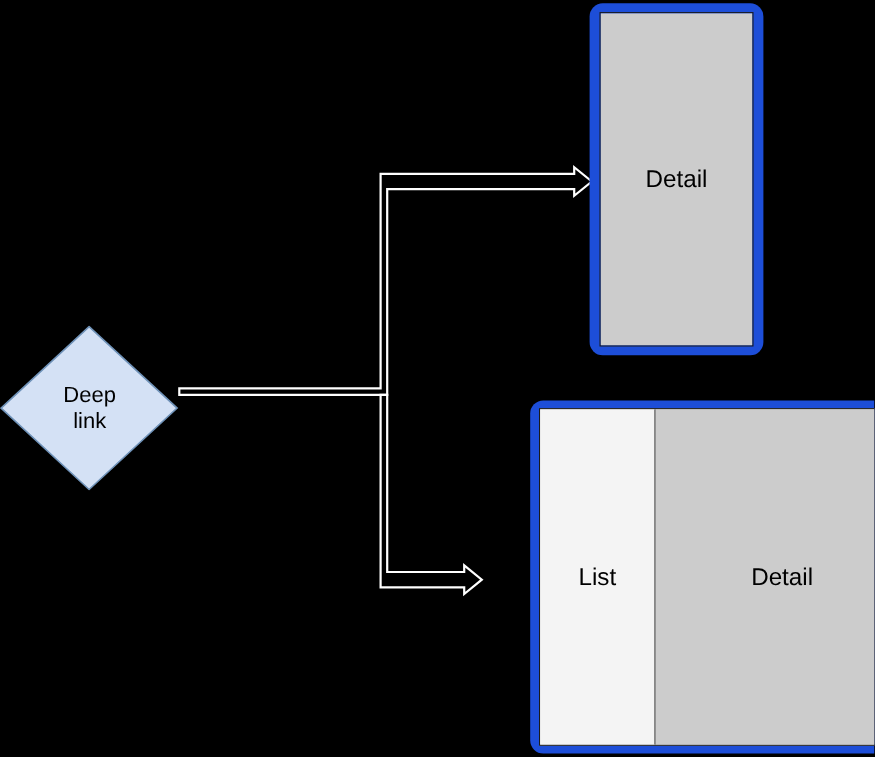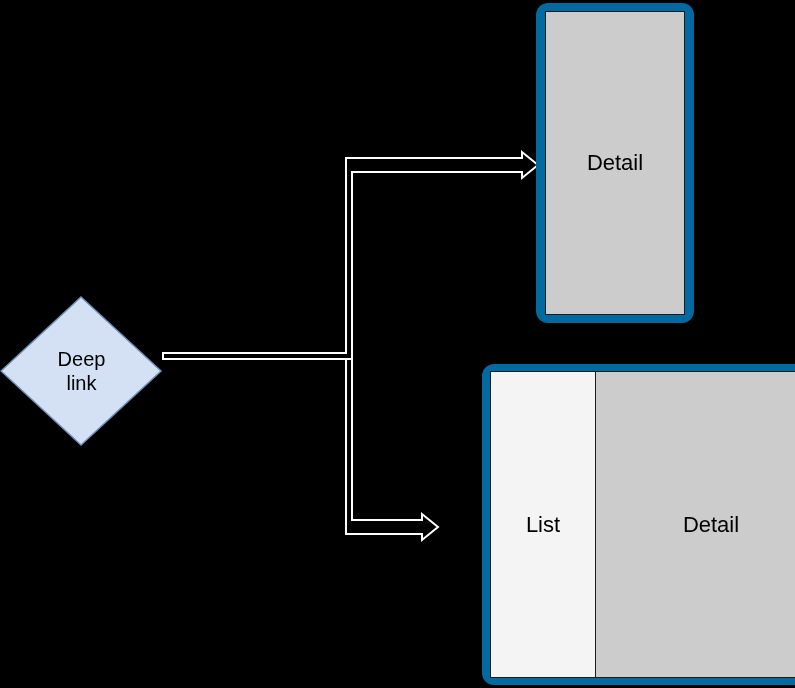--- a/index.html
+++ b/index.html
@@ -50,21 +50,21 @@
     color: #000000;
     font-size: 20px;
     line-height: 24px;
     text-align: center;
     white-space: pre-line;
   }
 
   
   .device-frame {
     position: absolute;
-    background: #0369a1;
+    background: #1d4ed8;
     border-radius: 12px;
     box-sizing: border-box;
     box-shadow: 1px 1px 2px rgba(0,0,0,0.55);
   }
   .device-frame.top-detail {
     left: 536px;
     top: 3px;
     width: 158px;
     height: 320px;
     padding: 8px 9px 8px 9px;

